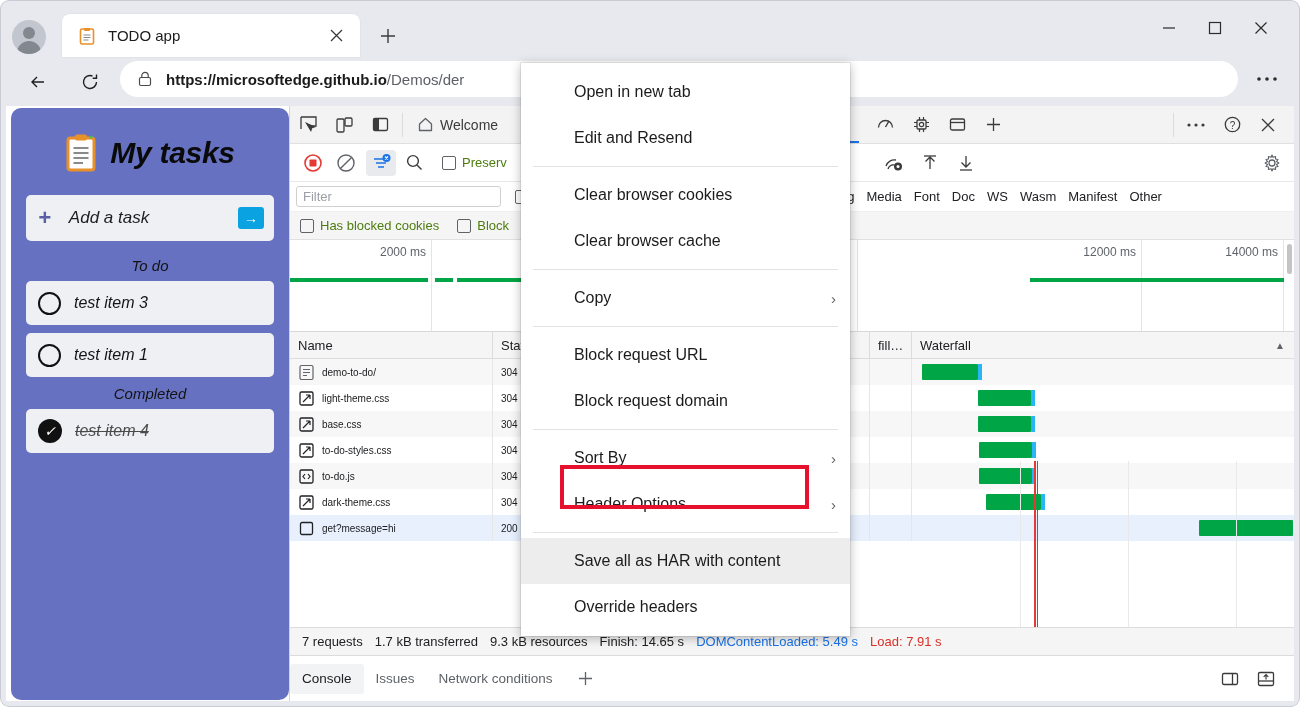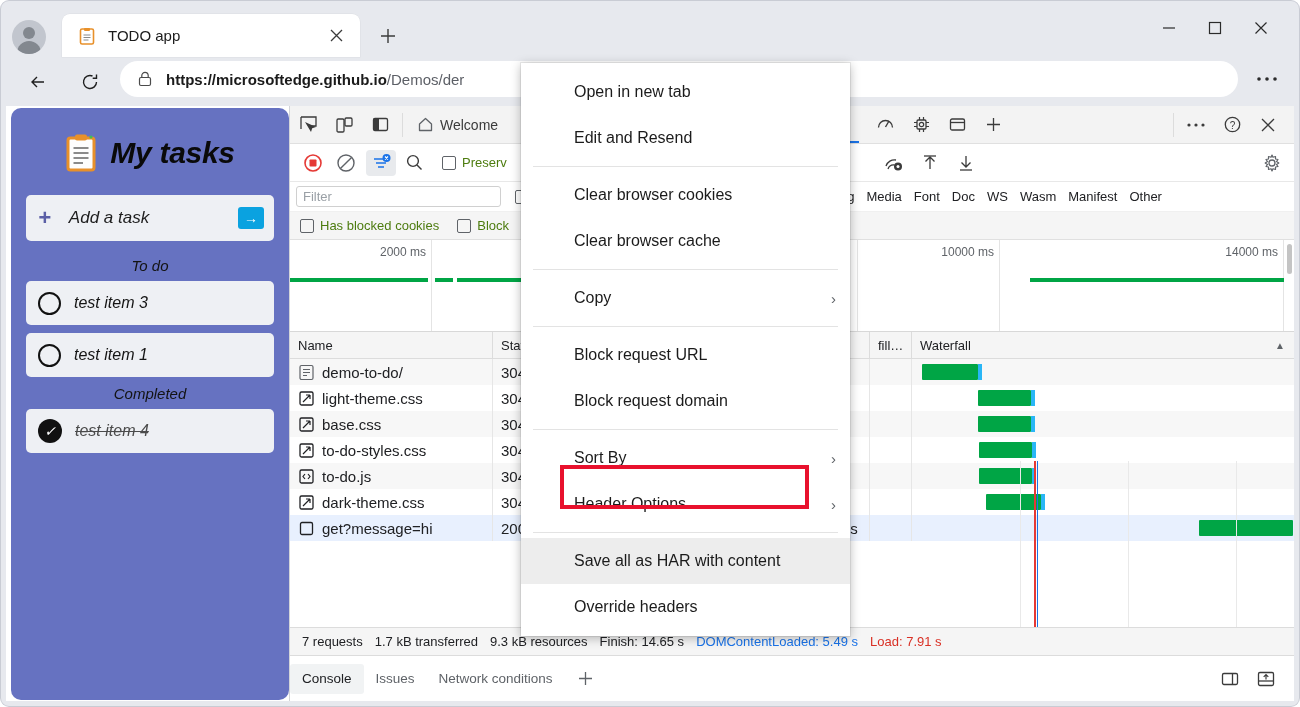--- a/index.html
+++ b/index.html
@@ -288,21 +288,21 @@
   .net-table { position: relative; background: #fff; }
   .net-head {
     height: 27px; background: #f5f5f5;
     border-bottom: 1px solid #dcdcdc;
     display: flex; align-items: center;
     font-size: 13px; color: #202124;
   }
   .net-head .c { padding-left: 8px; border-right: 1px solid #dcdcdc; height: 27px; display:flex; align-items:center; overflow:hidden; white-space:nowrap; }
   .net-row {
     height: 26px; display: flex; align-items: center;
-    font-size: 15px; color: #202124;
+    font-size: 10px; color: #202124;
   }
   .net-row .c { padding-left: 8px; border-right: 1px solid #e6e6e6; height: 26px; display: flex; align-items: center; overflow: hidden; white-space: nowrap; }
   .net-row.alt { background: #f7f7f7; }
   .net-row.sel { background: #e8f0fe; }
   .row-ico { width: 17px; height: 17px; flex: 0 0 auto; margin-right: 7px; }
   .link-cell { color: #1a0dab; text-decoration: underline; }
   .wf-bar { position: absolute; height: 16px; background: #00a545; border-radius: 1px; }
   .wf-cap { position: absolute; height: 16px; width: 4px; background: #29b6f6; }
   .wf-tick { position: absolute; top: 0; bottom: 0; border-right: 1px solid #e9e9e9; }
   .wf-line-red { position: absolute; top: 0; bottom: 0; width: 1.5px; background: #e53935; }
@@ -668,22 +668,22 @@
 
       <div class="overview">
         <div class="ov-tick" style="left:0; width:142px">
           <span>2000 ms</span>
         </div>
         <div class="ov-tick" style="left:142px; width:142px">
           <span>4…</span>
         </div>
         <div class="ov-tick" style="left:284px; width:142px"></div>
         <div class="ov-tick" style="left:426px; width:142px"></div>
-        <div class="ov-tick" style="left:568px; width:142px">
-          <span>10000 ms</span>
+        <div class="ov-tick" style="left:710px; width:142px">
+          <span>12000 ms</span>
         </div>
         <div class="ov-tick" style="left:852px; width:142px">
           <span>14000 ms</span>
         </div>
         <div class="ov-bar" style="left:0px; top:38px; width:138px"></div>
         <div class="ov-bar" style="left:145px; top:38px; width:18px"></div>
         <div class="ov-bar" style="left:167px; top:38px; width:76px"></div>
         <div class="ov-bar" style="left:740px; top:38px; width:254px"></div>
         <div class="ov-scroll"></div>
       </div>

